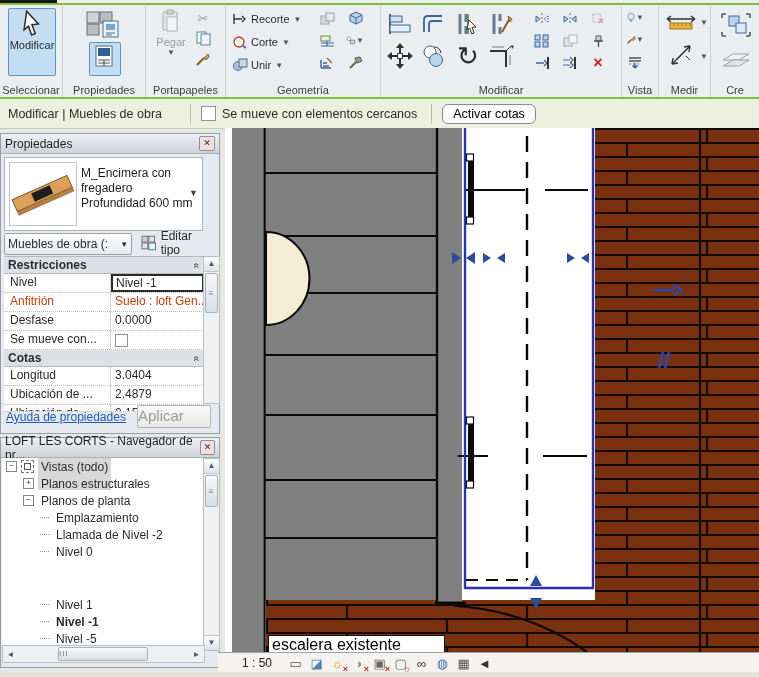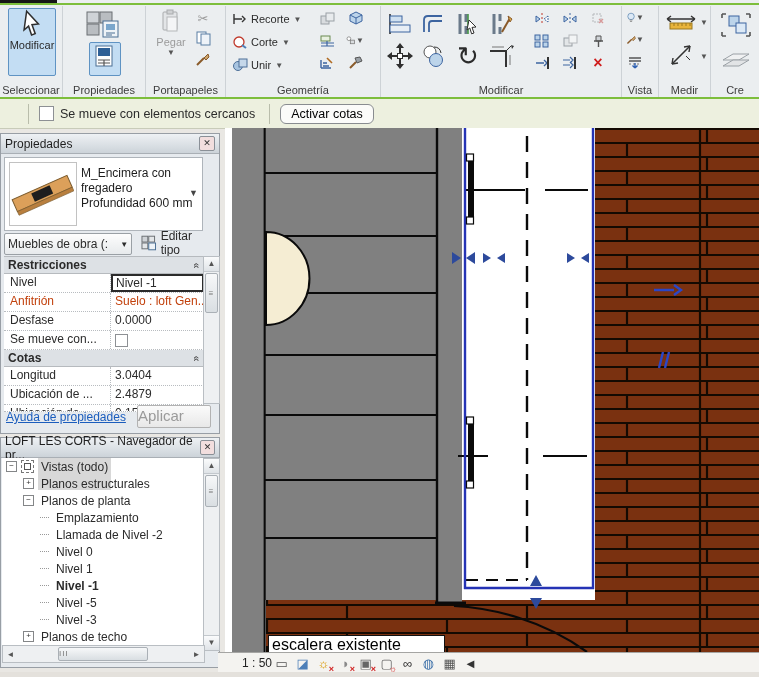--- a/index.html
+++ b/index.html
@@ -69,21 +69,21 @@
   .hscroll{position:absolute;left:1px;bottom:4px;height:16px;width:201px;background:#eef0f2;border:1px solid #b9bec3;display:flex;align-items:center}
   .harrow{width:15px;text-align:center;font-size:8px;color:#555}
   .hthumb{height:12px;width:88px;margin-left:40px;background:linear-gradient(#f7f8f9,#d9dee2);border:1px solid #aab0b6;border-radius:2px;
           text-align:left;font-size:8px;color:#777;line-height:11px;letter-spacing:1px}
   
   #drawing{left:225px;top:128px}
   #escalera{left:268px;top:635px;width:172px;height:17px;background:#fff;border:1px solid #111;
             font-size:16px;line-height:17px;padding-left:3px;overflow:hidden;color:#000;white-space:nowrap}
   #viewbar{left:218px;top:652px;width:541px;height:20px;background:#f4f3f0;border-top:1px solid #a5a5a3;
            display:flex;align-items:center;font-size:12px}
-  #vc-scale{margin-left:24px;color:#222}
+  #vc-scale{margin-left:24px;margin-right:14px;color:#222}
   .vcico{position:relative;width:19px;height:17px;display:flex;align-items:center;justify-content:center;font-size:13px;margin-right:2px}
   .vcico .badge{position:absolute;right:-1px;bottom:-2px;font-size:9px;font-weight:bold;color:#cf1d1d}
   #bottomstrip{left:0;top:672px;width:759px;height:5px;background:#e4e1dc}
 </style>
 </head>
 <body>
 
 <div id="ribbon" class="abs">
   <div id="tab-frag" class="abs"></div>
   <div id="ribbon-topline" class="abs"></div>
@@ -374,20 +374,21 @@
       <svg width="34" height="26" viewBox="0 0 34 26">
           <path d="M4 16 L14 10 L30 10 L20 16 Z" fill="#f0f1f2" stroke="#9aa0a5"></path>
           <path d="M4 22 L14 16 L30 16 L20 22 Z" fill="#e2e4e6" stroke="#9aa0a5"></path>
         </svg>
     </div>
     <div class="plabel">Cre</div>
   </div>
 </div>
 
 <div id="optbar" class="abs">
+  <span style="margin-left:8px">Modificar | Muebles de obra</span>
   <span class="sep" style="margin-left:28px"></span>
   <span class="chk"></span>
   <span>Se mueve con elementos cercanos</span>
   <span class="sep" style="margin-left:14px"></span>
   <button id="activar-btn">Activar cotas</button>
 </div>
 
 <div class="palette abs" style="top:133px;height:299px">
   <div class="ptitle">
     <span>Propiedades</span>
@@ -497,21 +498,21 @@
         <span class="lbl">Emplazamiento</span>
       </div>
       <div class="titem" style="padding-left: 38px;">
         <span class="noexp"></span>
         <span class="lbl">Llamada de Nivel -2</span>
       </div>
       <div class="titem" style="padding-left: 38px;">
         <span class="noexp"></span>
         <span class="lbl">Nivel 0</span>
       </div>
-      <div class="titem" style="padding-left: 38px;">
+      <div class="titem" style="padding-left: 38px; margin-top: 36px;">
         <span class="noexp"></span>
         <span class="lbl">Nivel 1</span>
       </div>
       <div class="titem bold" style="padding-left: 38px;">
         <span class="noexp"></span>
         <span class="lbl">Nivel -1</span>
       </div>
       <div class="titem" style="padding-left: 38px;">
         <span class="noexp"></span>
         <span class="lbl">Nivel -5</span>

